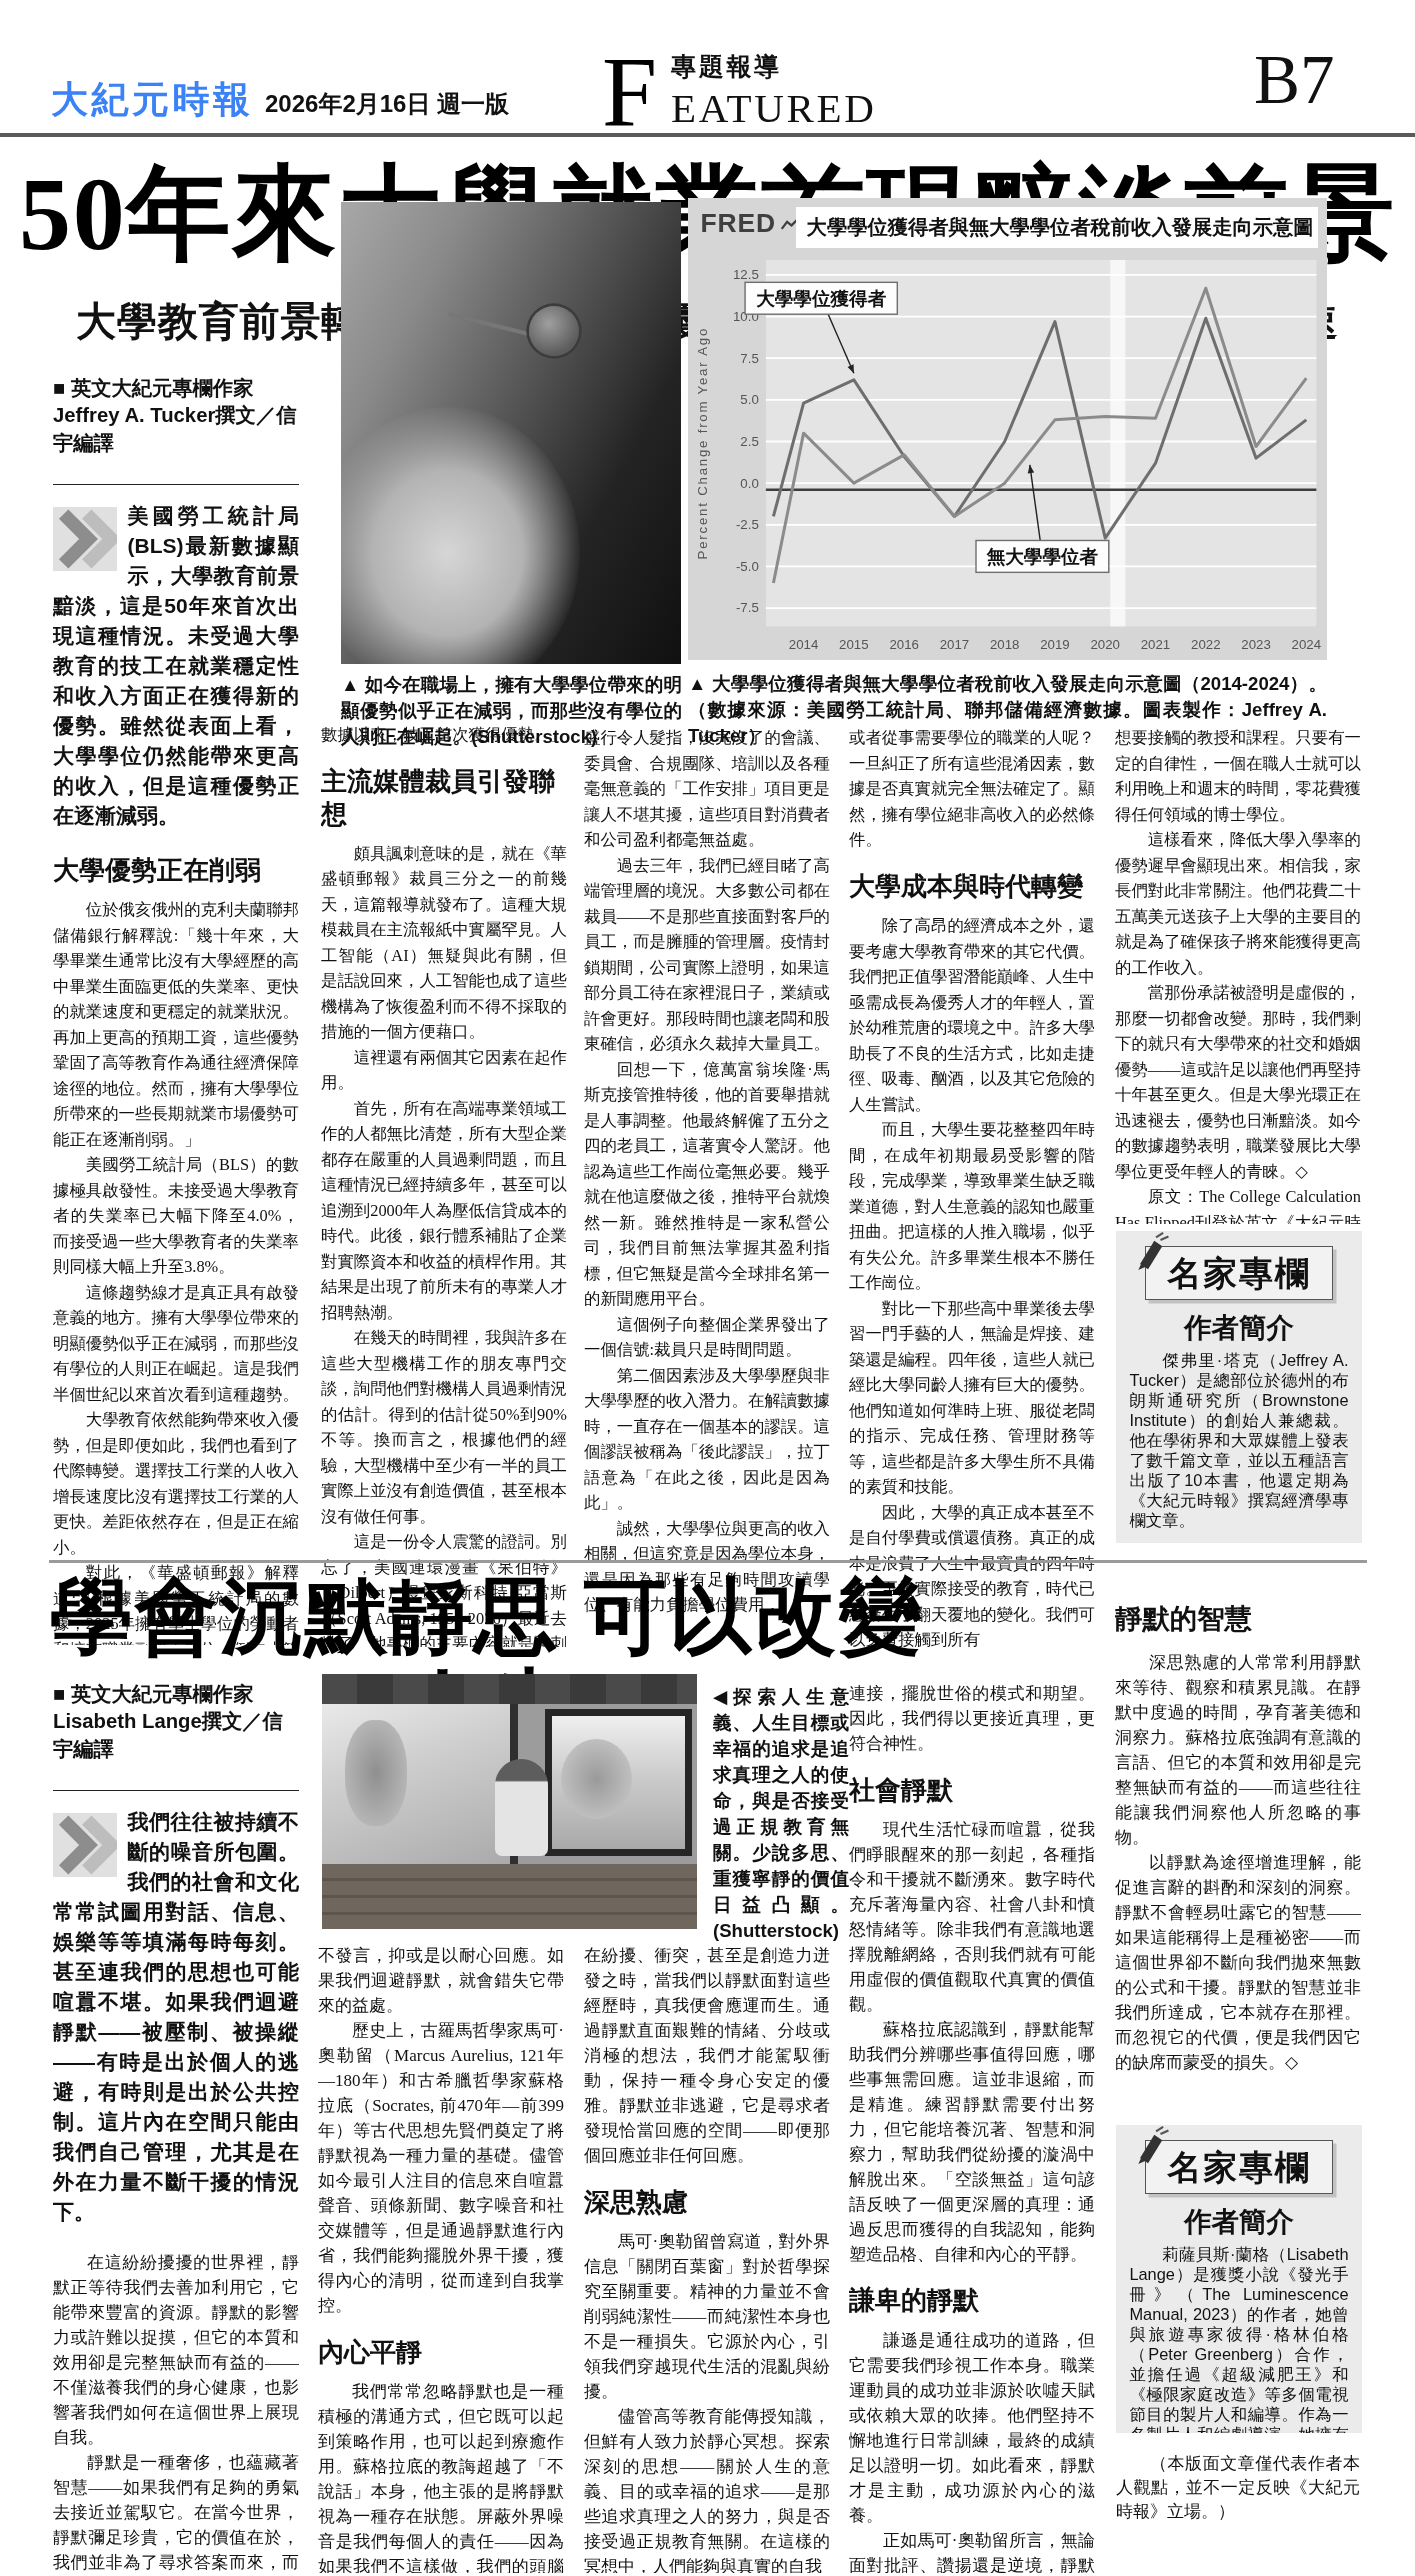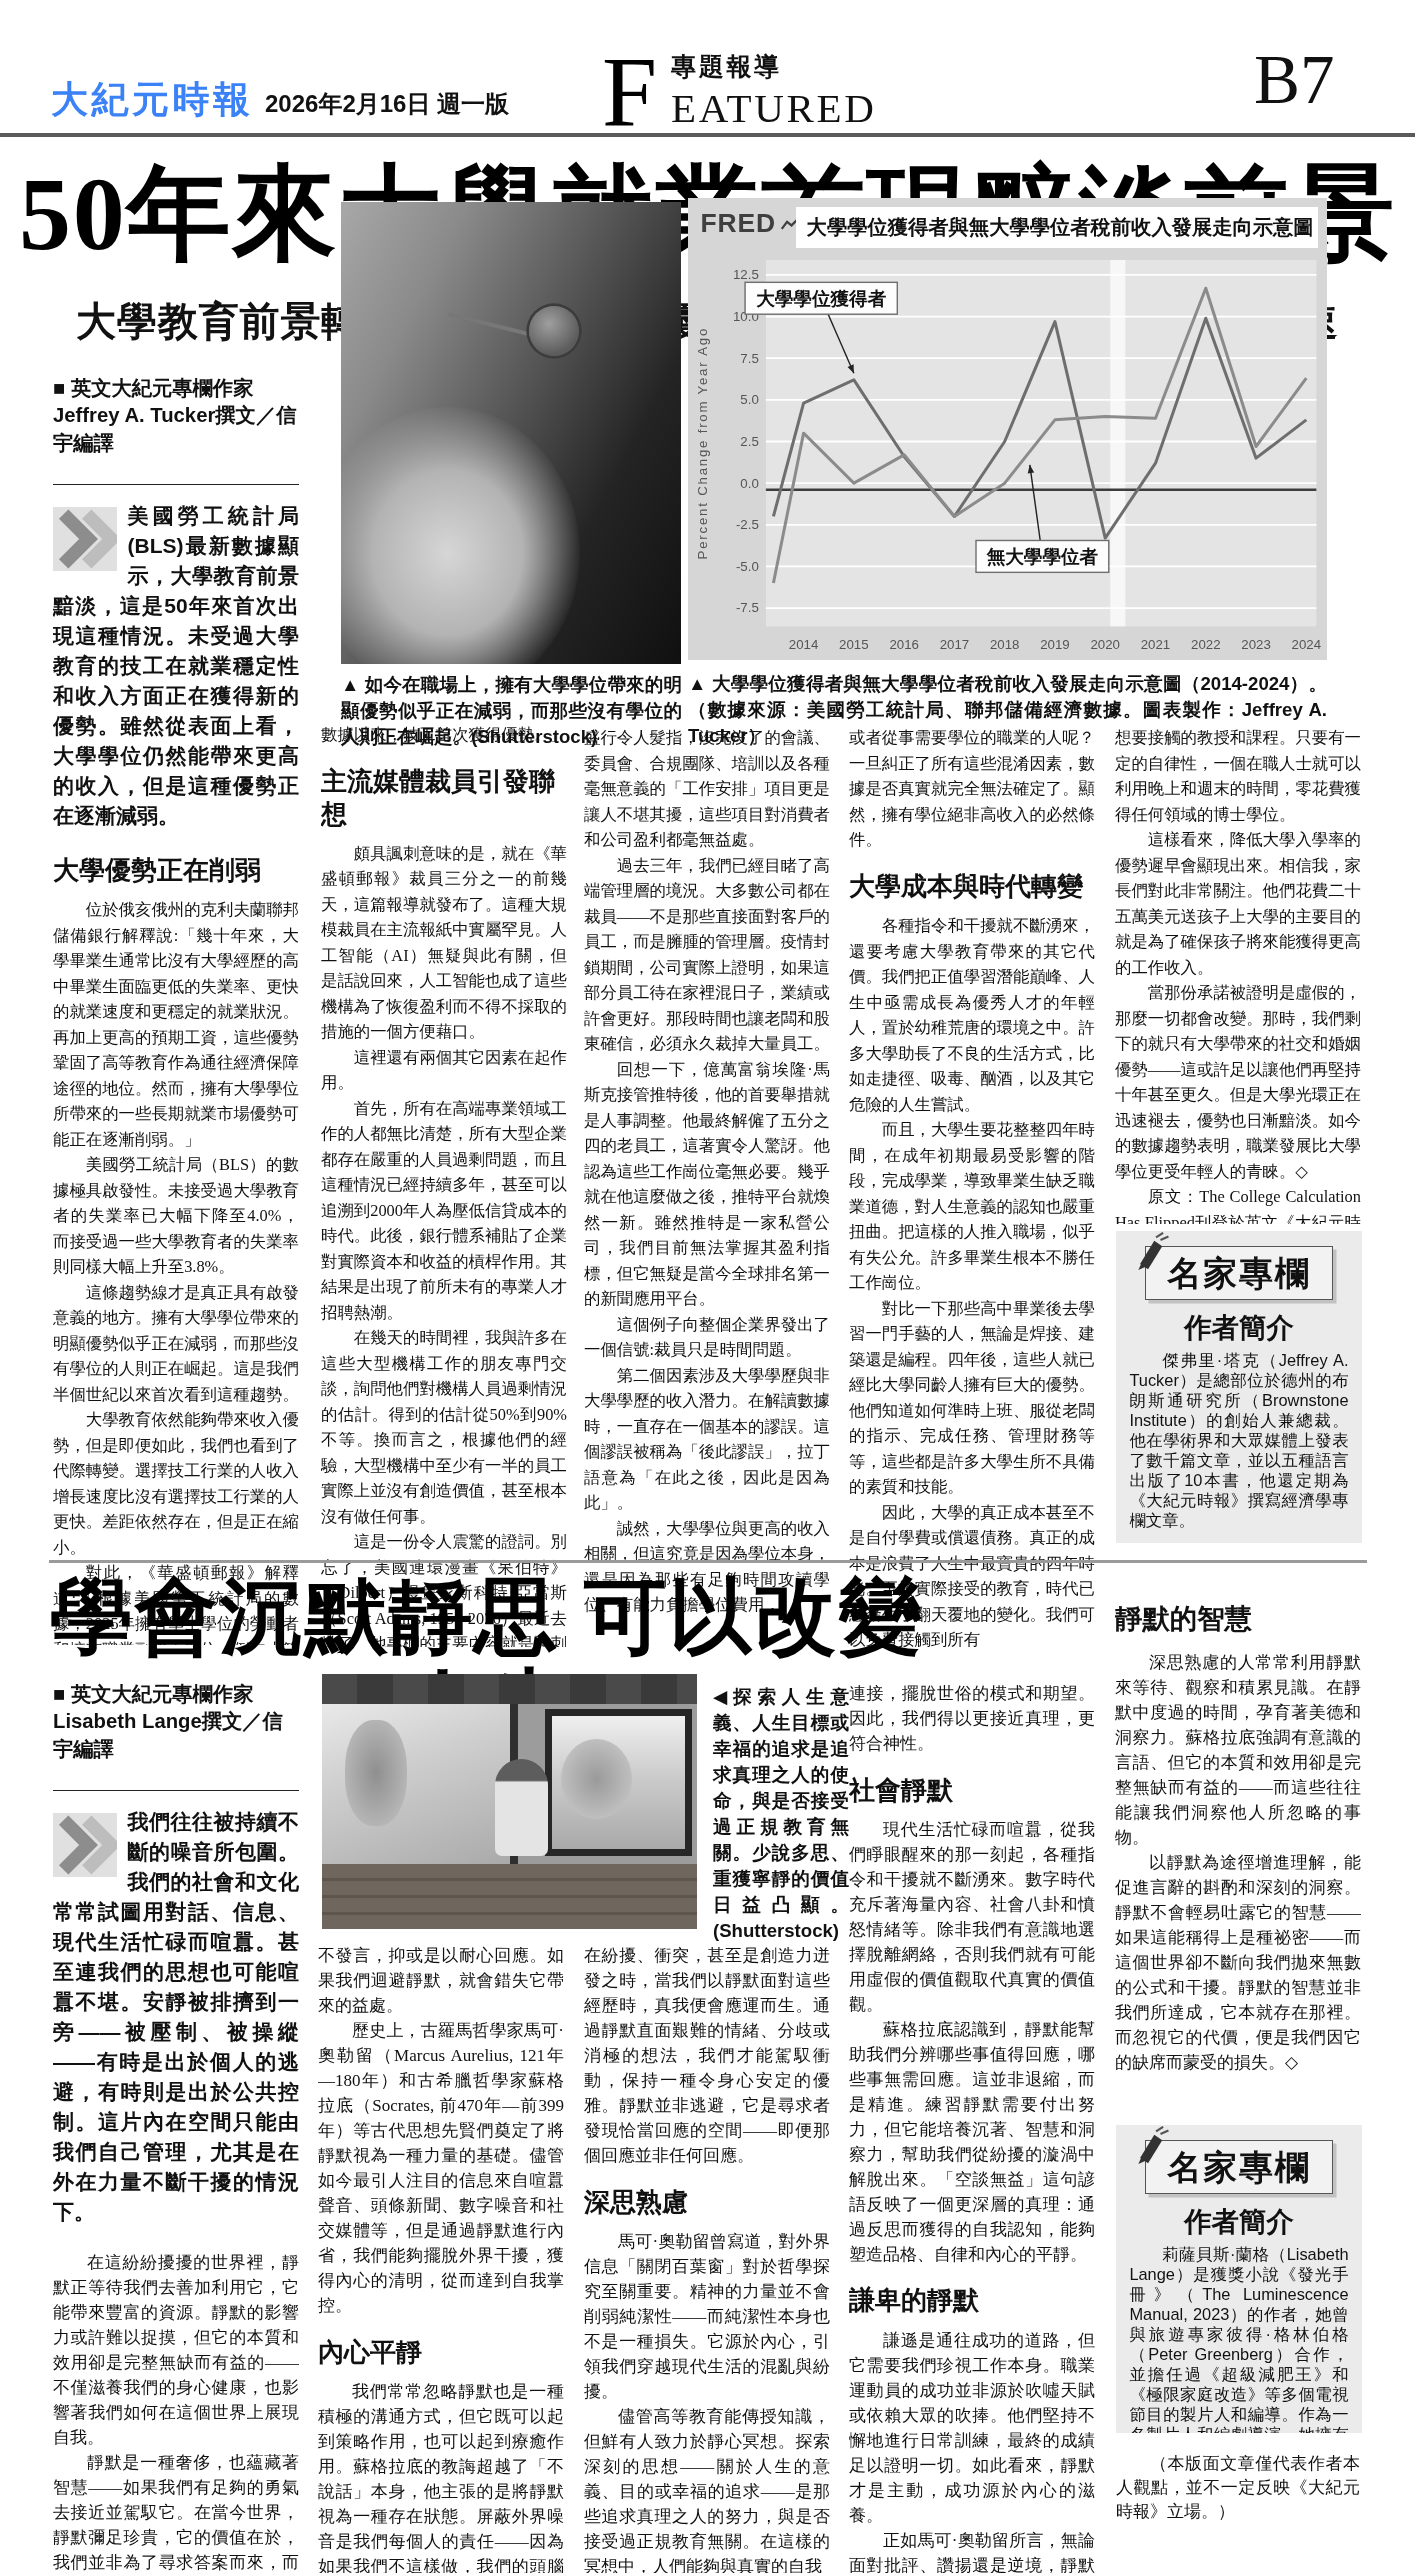--- a/index.html
+++ b/index.html
@@ -198,21 +198,21 @@
         <p class="para">回想一下，億萬富翁埃隆·馬斯克接管推特後，他的首要舉措就是人事調整。他最終解僱了五分之四的老員工，這著實令人驚訝。他認為這些工作崗位毫無必要。幾乎就在他這麼做之後，推特平台就煥然一新。雖然推特是一家私營公司，我們目前無法掌握其盈利指標，但它無疑是當今全球排名第一的新聞應用平台。</p>
         <p class="para">這個例子向整個企業界發出了一個信號:裁員只是時間問題。</p>
         <p class="para">第二個因素涉及大學學歷與非大學學歷的收入潛力。在解讀數據時，一直存在一個基本的謬誤。這個謬誤被稱為「後此謬誤」，拉丁語意為「在此之後，因此是因為此」。</p>
         <p class="para">誠然，大學學位與更高的收入相關，但這究竟是因為學位本身，還是因為那些有足夠時間攻讀學位、有能力負擔學位費用，</p>
       </div>
   </div>
   <div class="col" style="left:849px;top:725px;height:922px">
     <div>
         <p class="cont">或者從事需要學位的職業的人呢？一旦糾正了所有這些混淆因素，數據是否真實就完全無法確定了。顯然，擁有學位絕非高收入的必然條件。</p>
         <h3 class="col-h">大學成本與時代轉變</h3>
-        <p class="para">各種指令和干擾就不斷湧來，還要考慮大學教育帶來的其它代價。我們把正值學習潛能巔峰、人生中亟需成長為優秀人才的年輕人，置於幼稚荒唐的環境之中。許多大學助長了不良的生活方式，比如走捷徑、吸毒、酗酒，以及其它危險的人生嘗試。</p>
+        <p class="para">除了高昂的經濟成本之外，還要考慮大學教育帶來的其它代價。我們把正值學習潛能巔峰、人生中亟需成長為優秀人才的年輕人，置於幼稚荒唐的環境之中。許多大學助長了不良的生活方式，比如走捷徑、吸毒、酗酒，以及其它危險的人生嘗試。</p>
         <p class="para">而且，大學生要花整整四年時間，在成年初期最易受影響的階段，完成學業，導致畢業生缺乏職業道德，對人生意義的認知也嚴重扭曲。把這樣的人推入職場，似乎有失公允。許多畢業生根本不勝任工作崗位。</p>
         <p class="para">對比一下那些高中畢業後去學習一門手藝的人，無論是焊接、建築還是編程。四年後，這些人就已經比大學同齡人擁有巨大的優勢。他們知道如何準時上班、服從老闆的指示、完成任務、管理財務等等，這些都是許多大學生所不具備的素質和技能。</p>
         <p class="para">因此，大學的真正成本甚至不是自付學費或償還債務。真正的成本是浪費了人生中最寶貴的四年時光。至於實際接受的教育，時代已經發生了翻天覆地的變化。我們可以免費接觸到所有</p>
       </div>
   </div>
   <div class="col" style="left:1115px;top:725px;height:499px">
     <div>
         <p class="cont">想要接觸的教授和課程。只要有一定的自律性，一個在職人士就可以利用晚上和週末的時間，零花費獲得任何領域的博士學位。</p>
         <p class="para">這樣看來，降低大學入學率的優勢遲早會顯現出來。相信我，家長們對此非常關注。他們花費二十五萬美元送孩子上大學的主要目的就是為了確保孩子將來能獲得更高的工作收入。</p>
         <p class="para">當那份承諾被證明是虛假的，那麼一切都會改變。那時，我們剩下的就只有大學帶來的社交和婚姻優勢——這或許足以讓他們再堅持十年甚至更久。但是大學光環正在迅速褪去，優勢也日漸黯淡。如今的數據趨勢表明，職業發展比大學學位更受年輕人的青睞。◇</p>
@@ -237,21 +237,21 @@
 
   <div class="abs headline-bottom">學會沉默靜思 可以改變人生</div>
 
   <div class="col bcol" style="left:53px;top:1681px;height:892px">
     <div class="byline">■ 英文大紀元專欄作家Lisabeth Lange撰文／信宇編譯</div>
     <div class="lead">
       <svg class="lead-icon" viewBox="0 0 72 72">
         <rect width="72" height="72" fill="#e0e0e0"></rect>
         <path d="M12 8 L40 36 L12 64" stroke="#8d8d8d" stroke-width="15" fill="none"></path>
         <path d="M38 8 L66 36 L38 64" stroke="#bdbdbd" stroke-width="15" fill="none"></path>
-      </svg><span>我們往往被持續不斷的噪音所包圍。我們的社會和文化常常試圖用對話、信息、現代生活忙碌而喧囂。甚至連我們的思想也可能喧囂不堪。安靜被排擠到一旁——被壓制、被操縱——有時是出於個人的逃避，有時則是出於公共控制。這片內在空間只能由我們自己管理，尤其是在外在力量不斷干擾的情況下。</span>
+      </svg><span>我們往往被持續不斷的噪音所包圍。我們的社會和文化常常試圖用對話、信息、娛樂等等填滿每時每刻。甚至連我們的思想也可能喧囂不堪。如果我們迴避靜默——被壓制、被操縱——有時是出於個人的逃避，有時則是出於公共控制。這片內在空間只能由我們自己管理，尤其是在外在力量不斷干擾的情況下。</span>
     </div>
     <div>
         <p class="para">在這紛紛擾擾的世界裡，靜默正等待我們去善加利用它，它能帶來豐富的資源。靜默的影響力或許難以捉摸，但它的本質和效用卻是完整無缺而有益的——不僅滋養我們的身心健康，也影響著我們如何在這個世界上展現自我。</p>
         <p class="para">靜默是一種奢侈，也蘊藏著智慧——如果我們有足夠的勇氣去接近並駕馭它。在當今世界，靜默彌足珍貴，它的價值在於，我們並非為了尋求答案而來，而是為了接受答案。</p>
       </div>
   </div>
 
   <div class="abs photo-bottom">
     <div class="glass"></div>
     <div class="tree1"></div>

